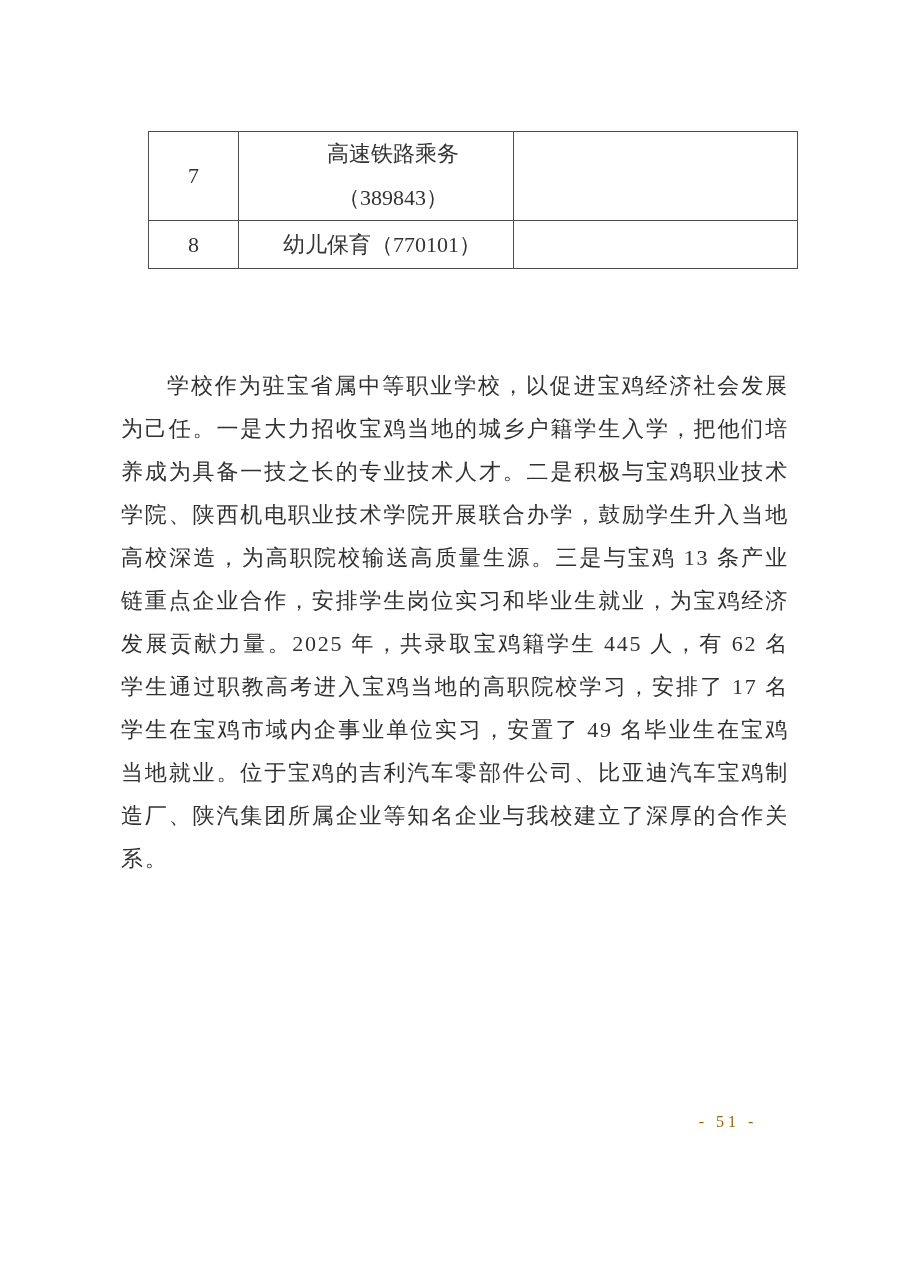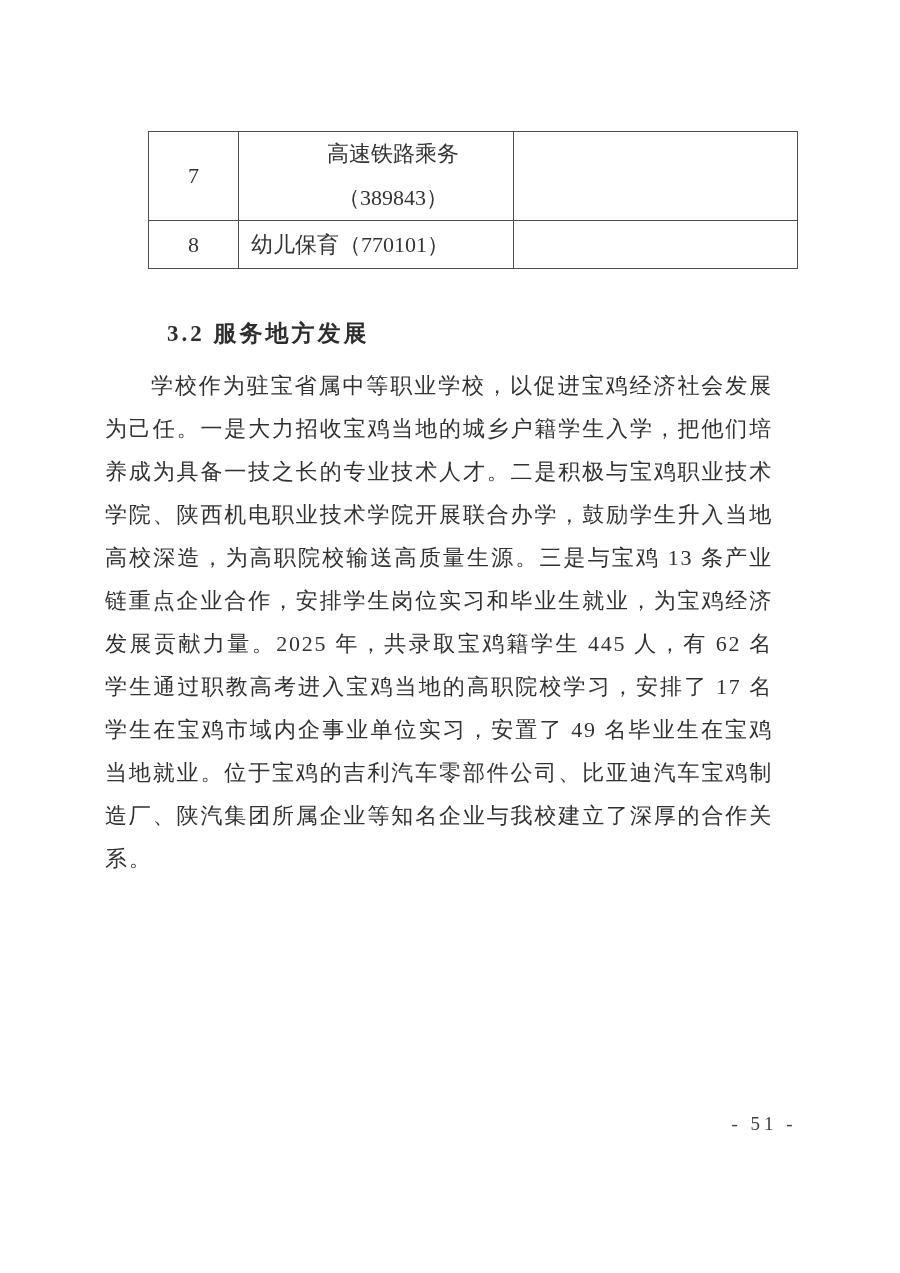--- a/index.html
+++ b/index.html
@@ -31,58 +31,58 @@
     border: 1.5px solid #4d4d4d;
     vertical-align: middle;
     padding: 0;
   }
   .spec-table .col-num  { width: 89px;  text-align: center; }
   .spec-table .col-name { width: 240px; padding-left: 34px; }
   .spec-table .col-note { width: 283px; }
   .row-tall  { height: 88px; }
   .row-short { height: 48px; }
   .name-center { text-align: center; line-height: 44px; }
-  .name-left   { text-align: left; padding-left: 12px !important; }
+  .name-left   { text-align: center; padding-left: 12px !important; }
   
   .section-heading {
     position: absolute;
     left: 167px;
     top: 318px;
     font-size: 23px;
     font-weight: 600;
     letter-spacing: 3px;
     color: #2e2e2e;
     white-space: nowrap;
   }
   
   .body-paragraph {
     position: absolute;
-    left: 105px;
+    left: 121px;
     top: 364px;
     width: 668px;
     margin: 0;
     font-size: 22px;
     line-height: 43px;
     letter-spacing: 1.8px;
     text-align: justify;
     text-justify: inter-character;
     text-indent: 46px;
     color: #313131;
     word-break: break-all;
   }
   
   .page-number {
     position: absolute;
-    left: 724px;
+    left: 688px;
     top: 1113px;
     width: 80px;
     text-align: center;
-    font-size: 19px;
+    font-size: 16px;
     letter-spacing: 4px;
-    color: #404040;
+    color: #a16207;
     white-space: nowrap;
   }
 </style>
 </head>
 <body>
 
 <div class="page">
 
   <table class="spec-table">
     <tbody>
@@ -95,19 +95,18 @@
         <td class="col-note"></td>
       </tr>
       <tr class="row-short">
         <td class="col-num">8</td>
         <td class="col-name name-left">幼儿保育（770101）</td>
         <td class="col-note"></td>
       </tr>
     </tbody>
   </table>
 
-  <div class="section-heading">3.2 服务地方发展</div>
 
   <p class="body-paragraph">学校作为驻宝省属中等职业学校，以促进宝鸡经济社会发展为己任。一是大力招收宝鸡当地的城乡户籍学生入学，把他们培养成为具备一技之长的专业技术人才。二是积极与宝鸡职业技术学院、陕西机电职业技术学院开展联合办学，鼓励学生升入当地高校深造，为高职院校输送高质量生源。三是与宝鸡 13 条产业链重点企业合作，安排学生岗位实习和毕业生就业，为宝鸡经济发展贡献力量。2025 年，共录取宝鸡籍学生 445 人，有 62 名学生通过职教高考进入宝鸡当地的高职院校学习，安排了 17 名学生在宝鸡市域内企事业单位实习，安置了 49 名毕业生在宝鸡当地就业。位于宝鸡的吉利汽车零部件公司、比亚迪汽车宝鸡制造厂、陕汽集团所属企业等知名企业与我校建立了深厚的合作关系。</p>
 
   <div class="page-number">- 51 -</div>
 
 </div>
 
 </body></html>

